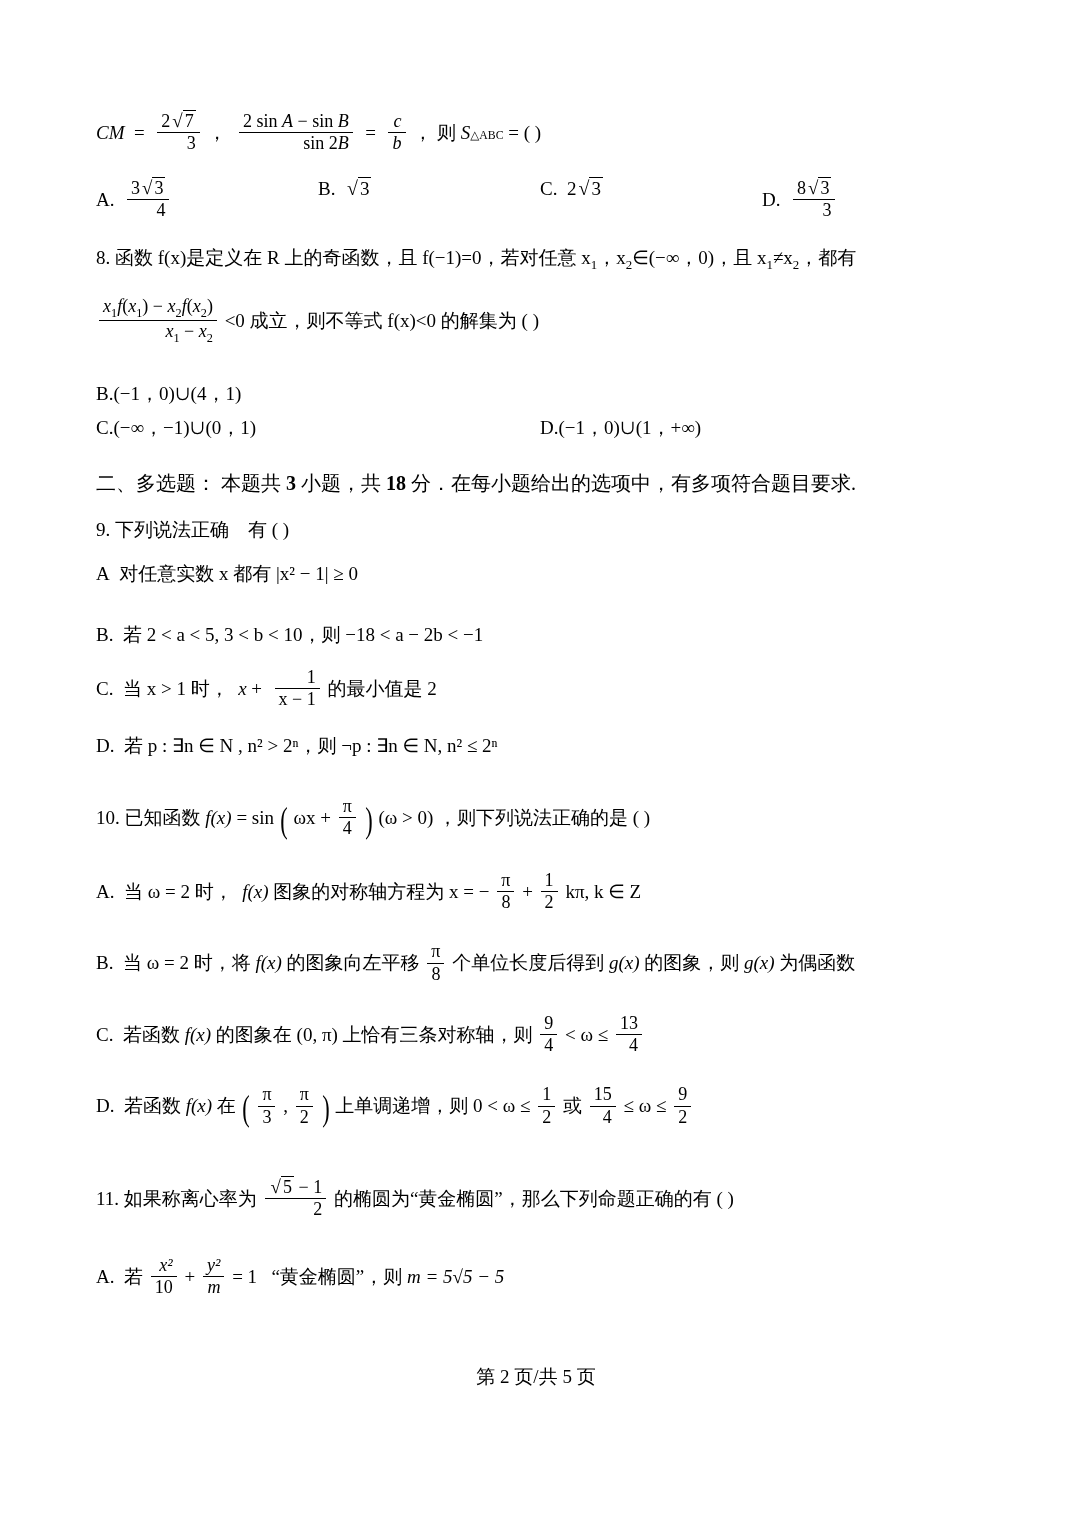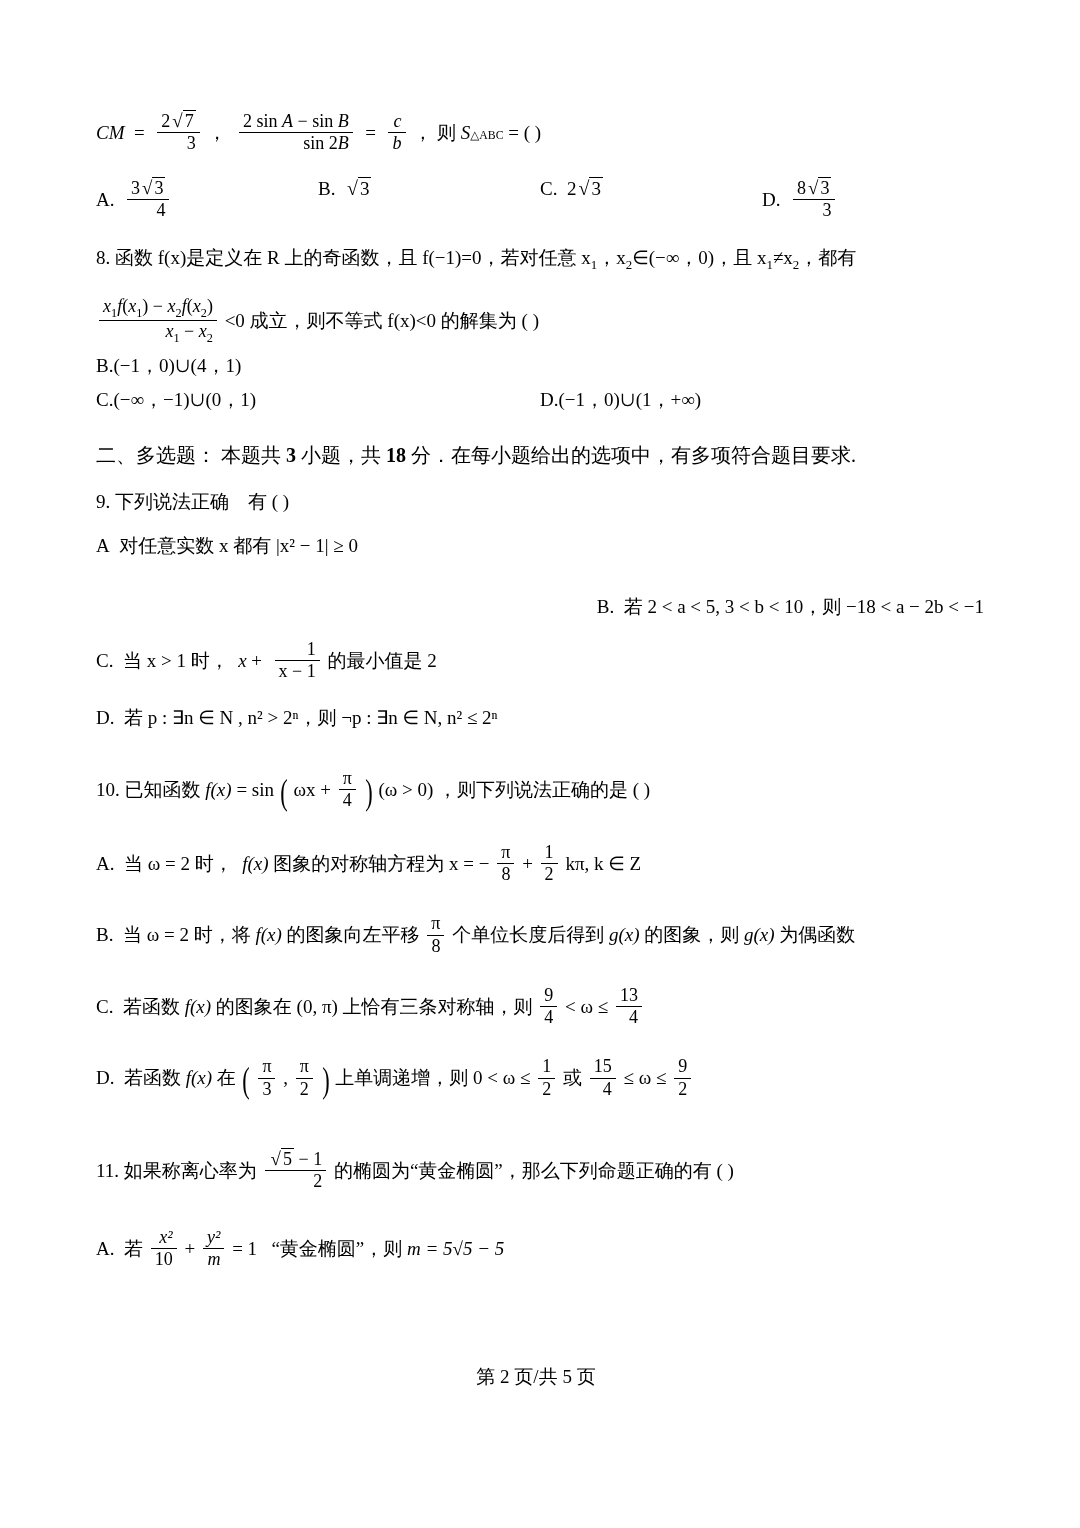--- a/index.html
+++ b/index.html
@@ -141,21 +141,21 @@
         <span class="frac"><span class="num"><span class="mn">8</span><span class="sqrt"><span class="rad">√</span><span class="body mn">3</span></span></span><span class="den mn">3</span></span>
       </div>
     </div>
   </div>
 
   <div class="blk" style="margin-top:22px;">
     <div class="q-title">
       <span>8.</span>
       <span>函数 f(x)是定义在 R 上的奇函数，且 f(−1)=0，若对任意 x</span><sub>1</sub><span>，x</span><sub>2</sub><span>∈(−∞，0)，且 x</span><sub>1</sub><span>≠x</span><sub>2</sub><span>，都有</span>
     </div>
-    <div class="line" style="margin-top:20px; margin-bottom:8px;">
+    <div class="line" style="margin-top:20px; margin-bottom:36px;">
       <span class="frac">
         <span class="num"><span class="mi">x</span><sub>1</sub><span class="mi">f</span><span class="mn">(</span><span class="mi">x</span><sub>1</sub><span class="mn">)&nbsp;−&nbsp;</span><span class="mi">x</span><sub>2</sub><span class="mi">f</span><span class="mn">(</span><span class="mi">x</span><sub>2</sub><span class="mn">)</span></span>
         <span class="den"><span class="mi">x</span><sub>1</sub><span class="mn">&nbsp;−&nbsp;</span><span class="mi">x</span><sub>2</sub></span>
       </span>
       <span>&lt;0 成立，则不等式 f(x)&lt;0 的解集为</span>
       <span>(        )</span>
     </div>
     <div class="opts">
       <div class="opt2">
         <span>B.</span><span>(−1，0)∪(4，1)</span>
@@ -179,21 +179,21 @@
   <div class="blk">
     <div class="q-title">
       <span>9.</span>
       <span>下列说法正确　有</span>
       <span>(        )</span>
     </div>
     <div class="line" style="margin-top:14px;">
       <span>A</span>&nbsp;
       <span>对任意实数 x 都有 |x² − 1| ≥ 0</span>
     </div>
-    <div class="line" style="margin-top:31px;text-align:right;">
+    <div class="line" style="margin-top:31px;">
       <span>B.</span>&nbsp;
       <span>若 2 &lt; a &lt; 5, 3 &lt; b &lt; 10，则 −18 &lt; a − 2b &lt; −1</span>
     </div>
     <div class="line" style="margin-top:18px;">
       <span>C.</span>&nbsp;
       <span>当 x &gt; 1 时，</span>&nbsp;
       <span class="mi">x</span><span class="mn">&nbsp;+&nbsp;</span>
       <span class="frac">
         <span class="num mn">1</span>
         <span class="den">x − 1</span>

